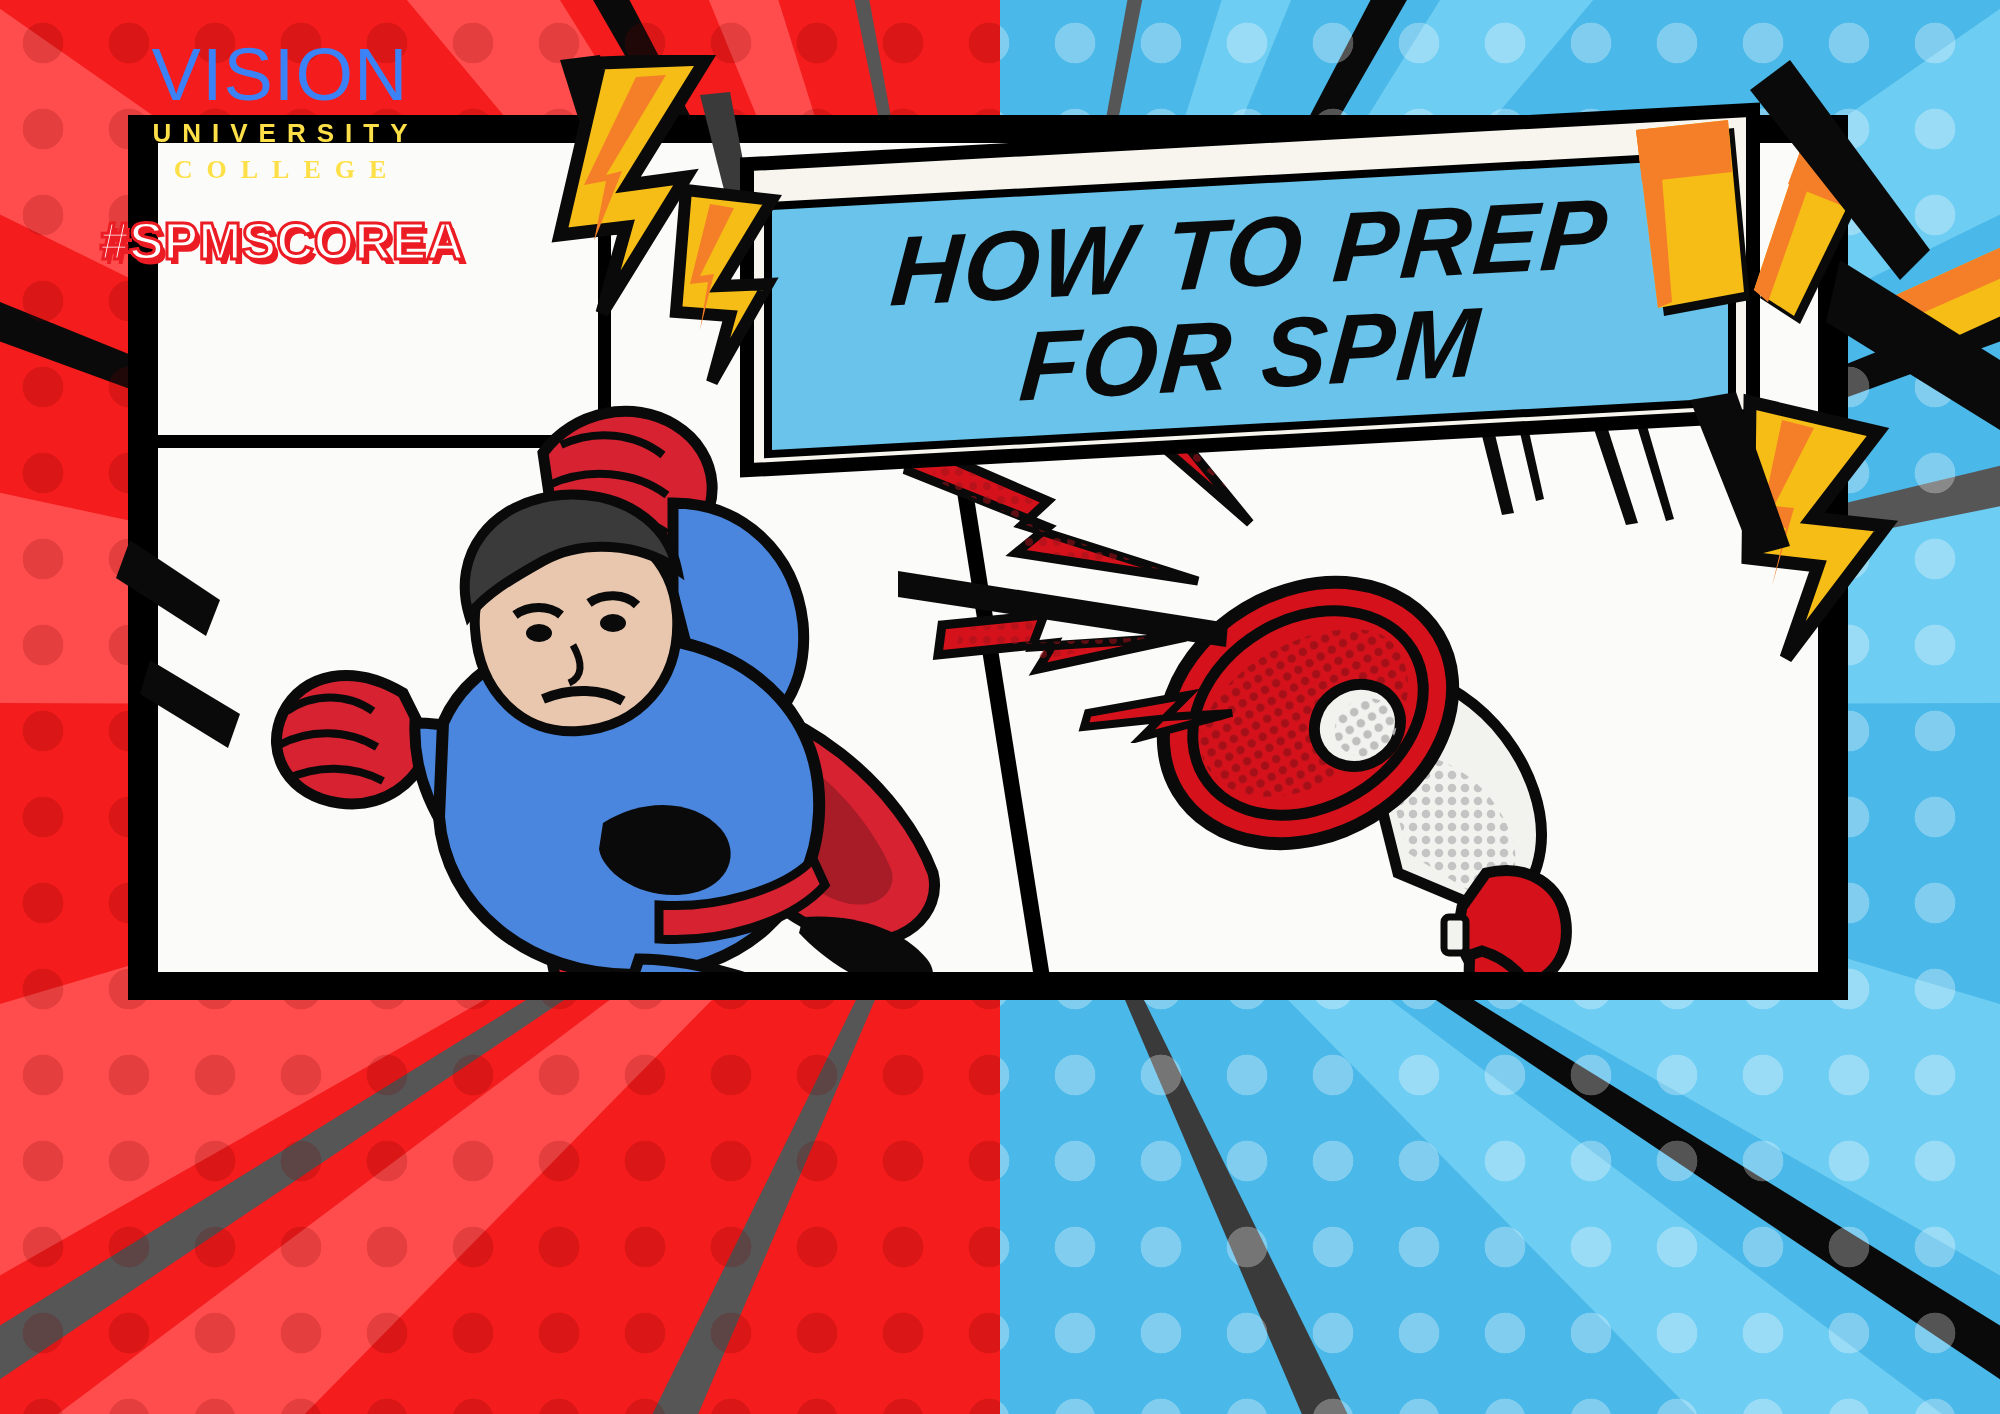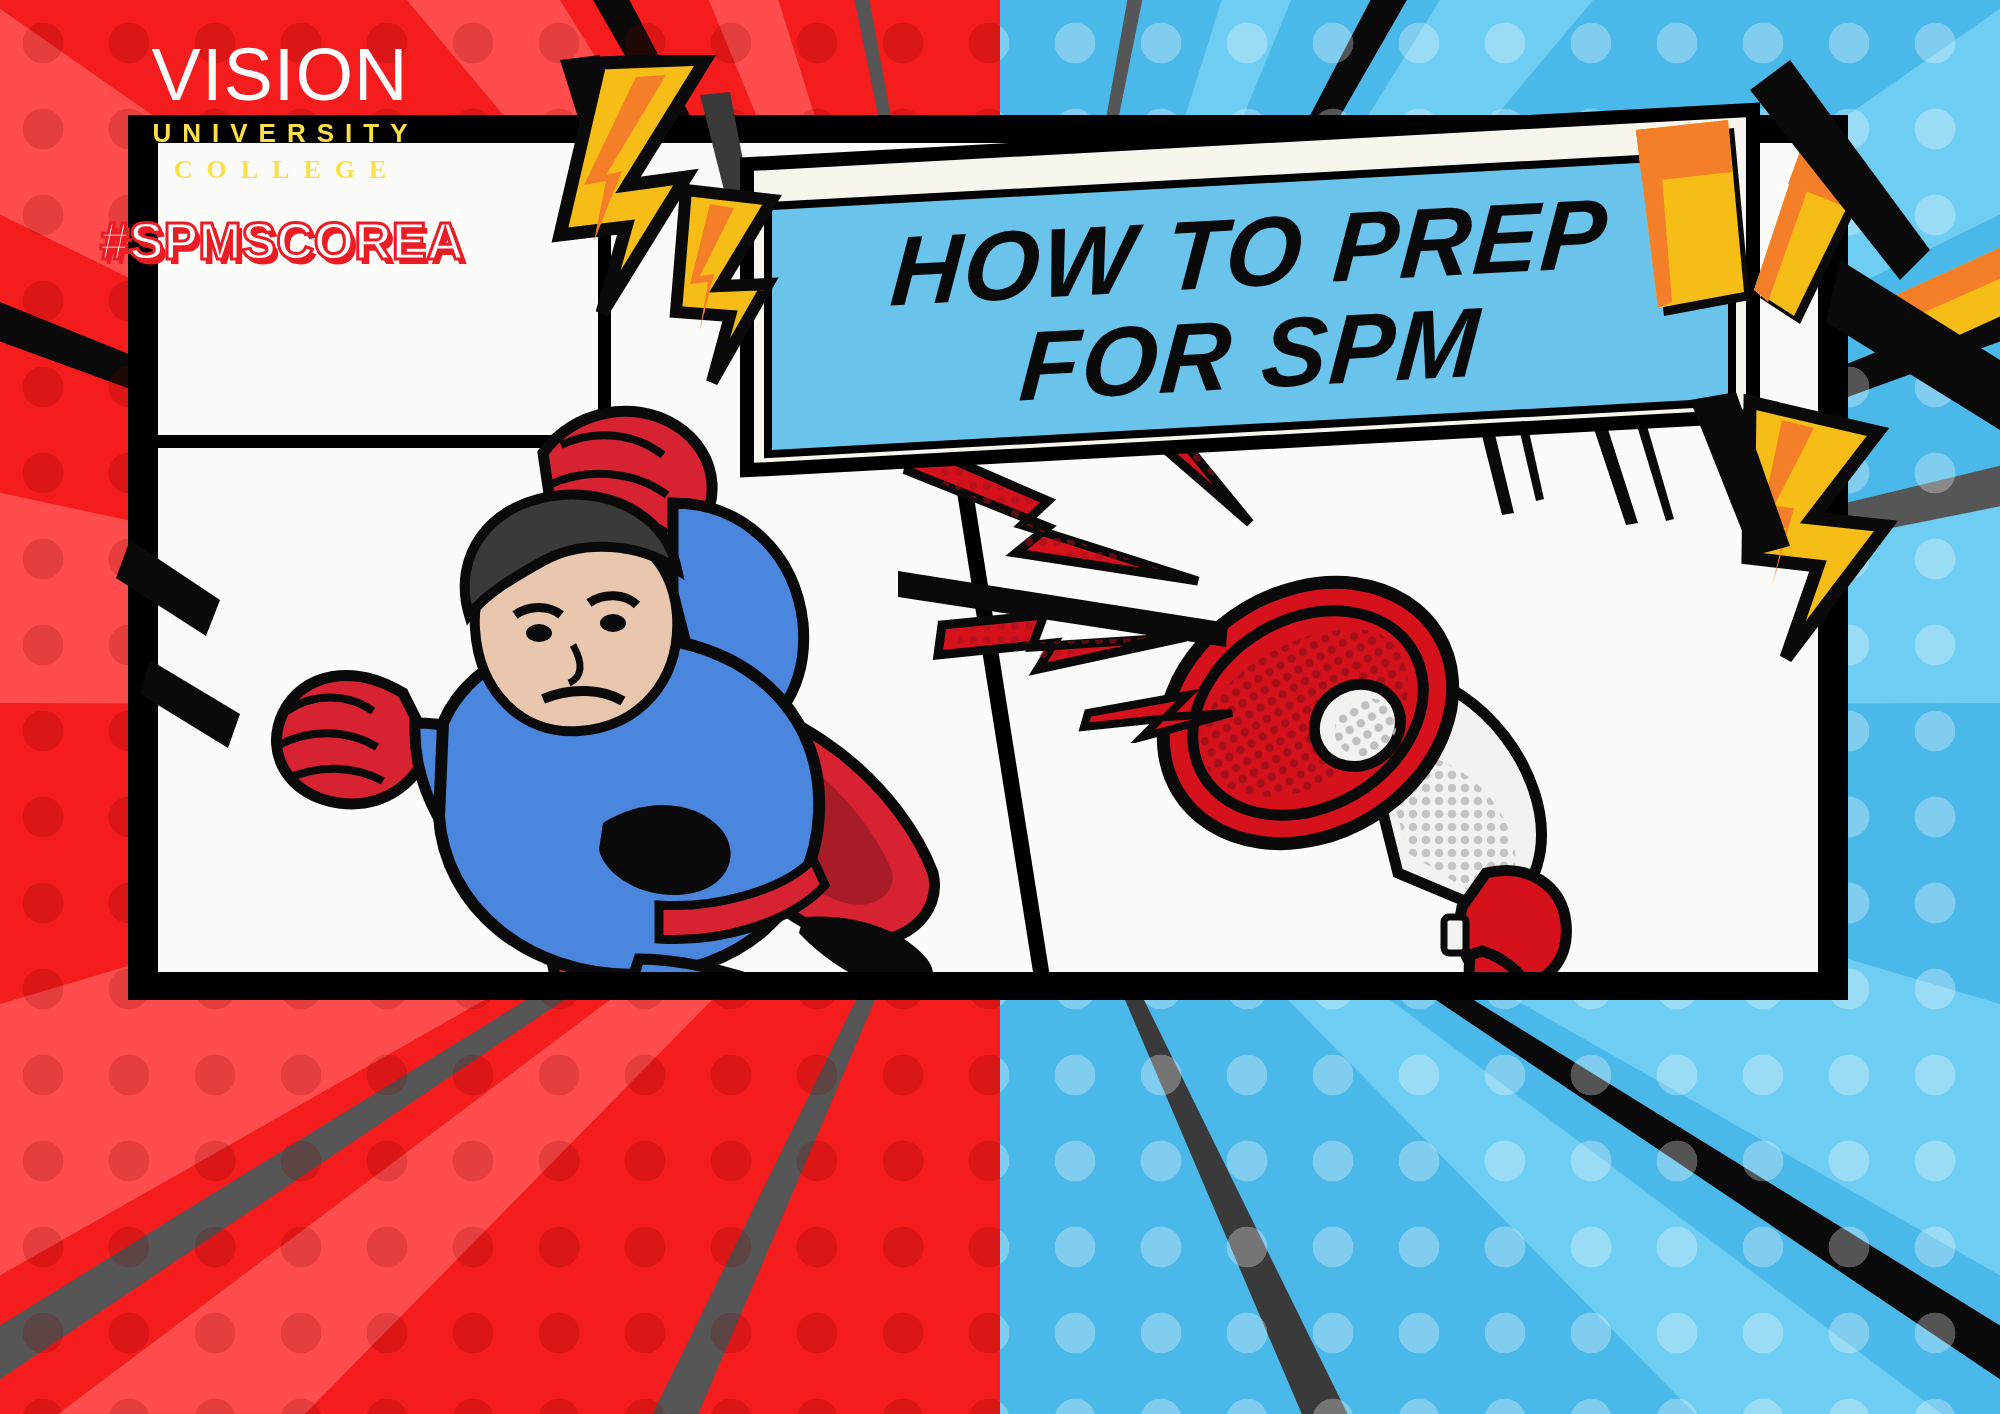--- a/index.html
+++ b/index.html
@@ -36,21 +36,21 @@
   }
   .panel-div{position:absolute;background:#000;}
 
   
   #logo-block{
     position:absolute;left:100px;top:40px;width:360px;text-align:center;
     z-index:30;
   }
   #logo-vision{
     font-family:"Liberation Sans",sans-serif;
-    font-size:74px;font-weight:400;color:#ffffff;letter-spacing:1px;
+    font-size:74px;font-weight:400;color:#3b82f6;letter-spacing:1px;
     line-height:.95;white-space:nowrap;position:relative;
   }
   #logo-sub1,#logo-sub2{
     font-family:"Liberation Sans",sans-serif;
     font-size:26px;font-weight:700;color:#fde047;letter-spacing:11px;
     margin-top:8px;white-space:nowrap;text-indent:11px;
   }
   #logo-sub2{margin-top:6px;letter-spacing:14px;text-indent:14px;font-family:Liberation Serif, serif;}
   #hashtag{
     margin-top:26px;

